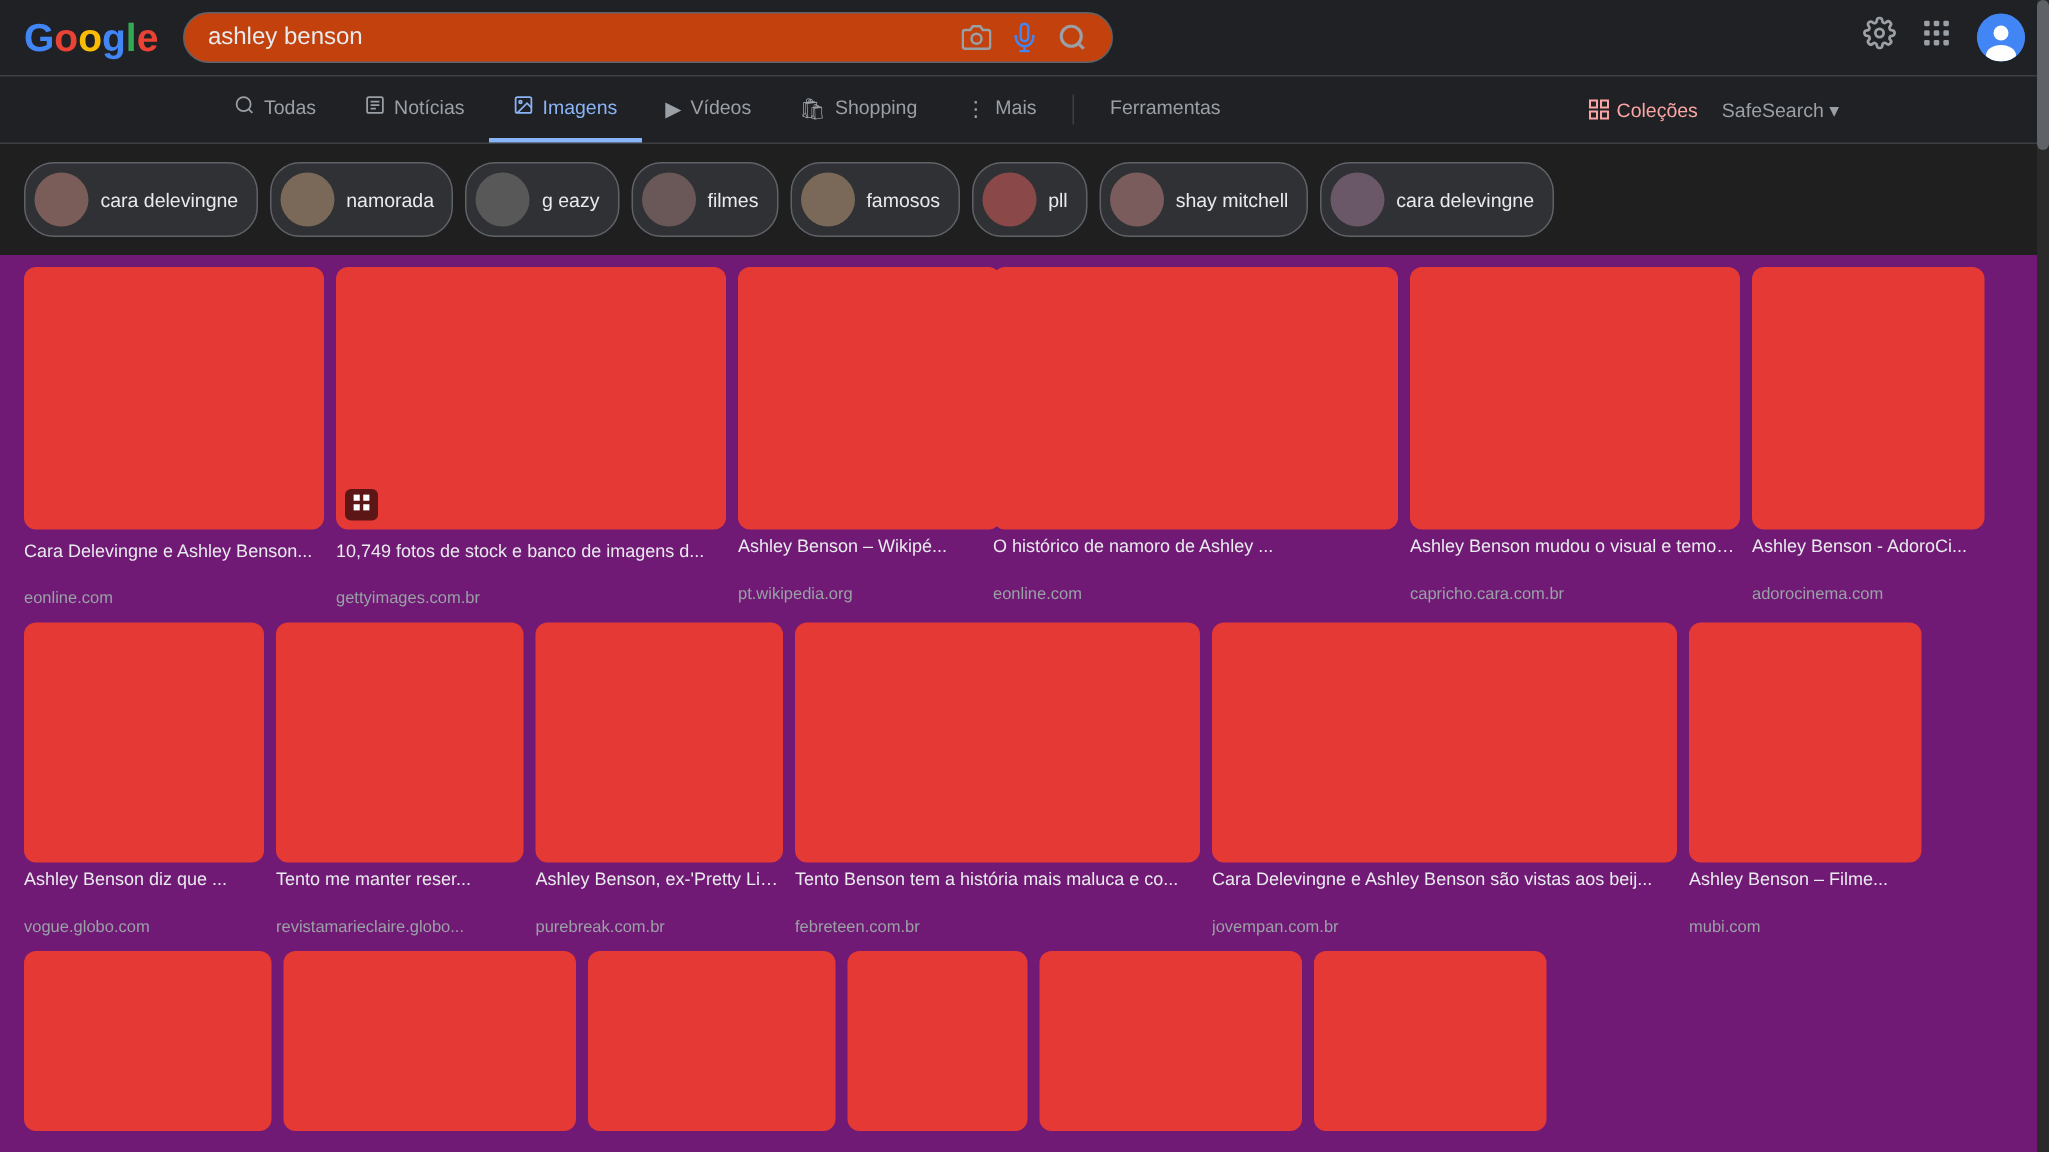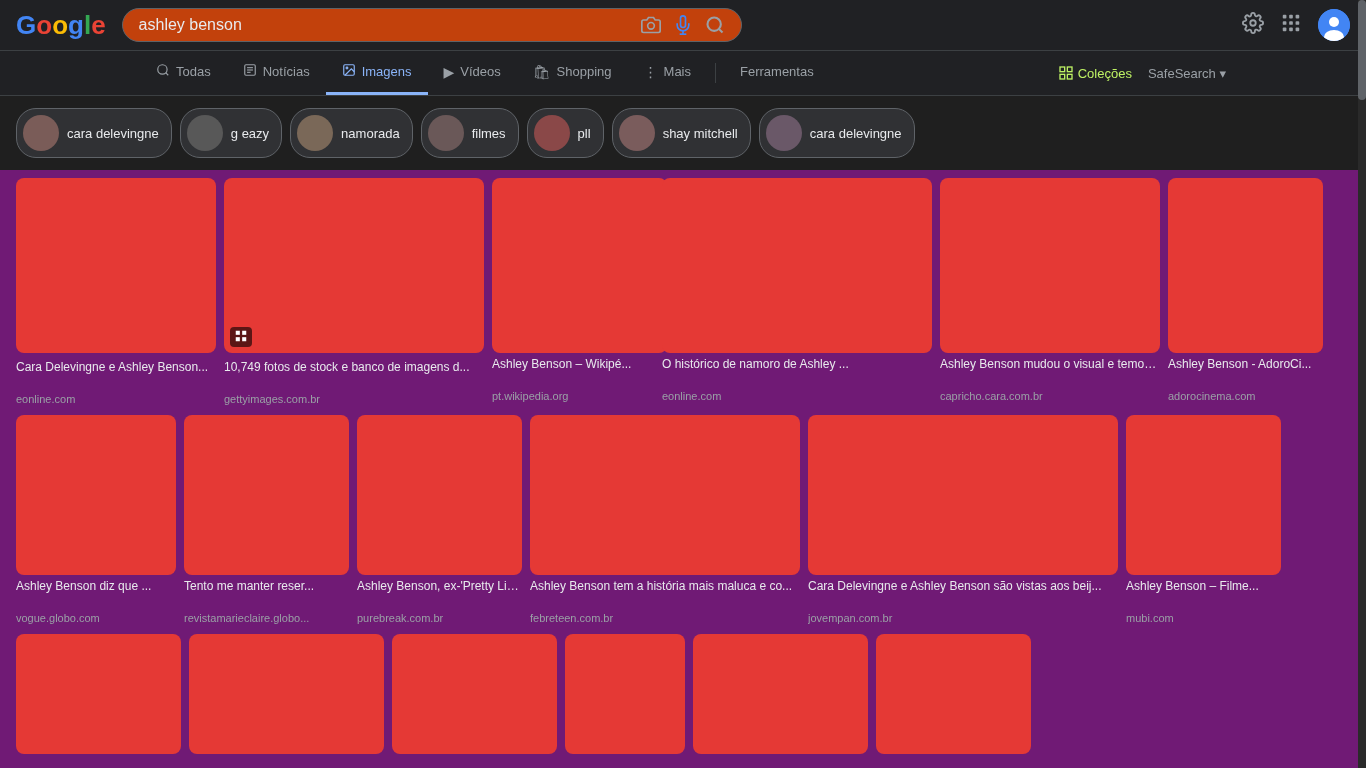--- a/index.html
+++ b/index.html
@@ -129,21 +129,21 @@
       margin-left: auto;
       display: flex;
       align-items: center;
       gap: 16px;
       padding-right: 0;
     }
     .nav-right-btn {
       background: none;
       border: none;
       cursor: pointer;
-      color: #bef264;
+      color: #fca5a5;
       font-size: 13px;
       display: flex;
       align-items: center;
       gap: 4px;
     }
     .safesearch-btn {
       background: none;
       border: none;
       cursor: pointer;
       color: #9aa0a6;
@@ -372,30 +372,34 @@
     </button>
   </div>
 </nav>
 
 <div class="chips-bar">
   <div class="chip">
     <div class="chip-thumb" style="background:#7a5c58;"></div>
     <span>cara delevingne</span>
   </div>
   <div class="chip">
+    <div class="chip-thumb" style="background:#7a6858;"></div>
+    <span>namorada</span>
+  </div>
+  <div class="chip">
     <div class="chip-thumb" style="background:#585858;"></div>
     <span>g eazy</span>
   </div>
   <div class="chip">
-    <div class="chip-thumb" style="background:#7a6858;"></div>
-    <span>namorada</span>
-  </div>
-  <div class="chip">
     <div class="chip-thumb" style="background:#6a5858;"></div>
     <span>filmes</span>
+  </div>
+  <div class="chip">
+    <div class="chip-thumb" style="background:#7a6858;"></div>
+    <span>famosos</span>
   </div>
   <div class="chip">
     <div class="chip-thumb" style="background:#8a4848;"></div>
     <span>pll</span>
   </div>
   <div class="chip">
     <div class="chip-thumb" style="background:#7a5c5c;"></div>
     <span>shay mitchell</span>
   </div>
   <div class="chip">
@@ -481,21 +485,21 @@
     <div class="image-card" style="width:165px;">
       <div class="image-thumb" style="width:165px; height:160px;"></div>
       <div class="image-info">
         <div class="image-title">Ashley Benson, ex-'Pretty Littl...</div>
         <div class="image-source">purebreak.com.br</div>
       </div>
     </div>
     <div class="image-card" style="width:270px;">
       <div class="image-thumb" style="width:270px; height:160px;"></div>
       <div class="image-info">
-        <div class="image-title">Ashley Benson tem a história mais maluca e co...</div>
+        <div class="image-title">Tento Benson tem a história mais maluca e co...</div>
         <div class="image-source">febreteen.com.br</div>
       </div>
     </div>
     <div class="image-card" style="width:310px;">
       <div class="image-thumb" style="width:310px; height:160px;"></div>
       <div class="image-info">
         <div class="image-title">Cara Delevingne e Ashley Benson são vistas aos beij...</div>
         <div class="image-source">jovempan.com.br</div>
       </div>
     </div>

